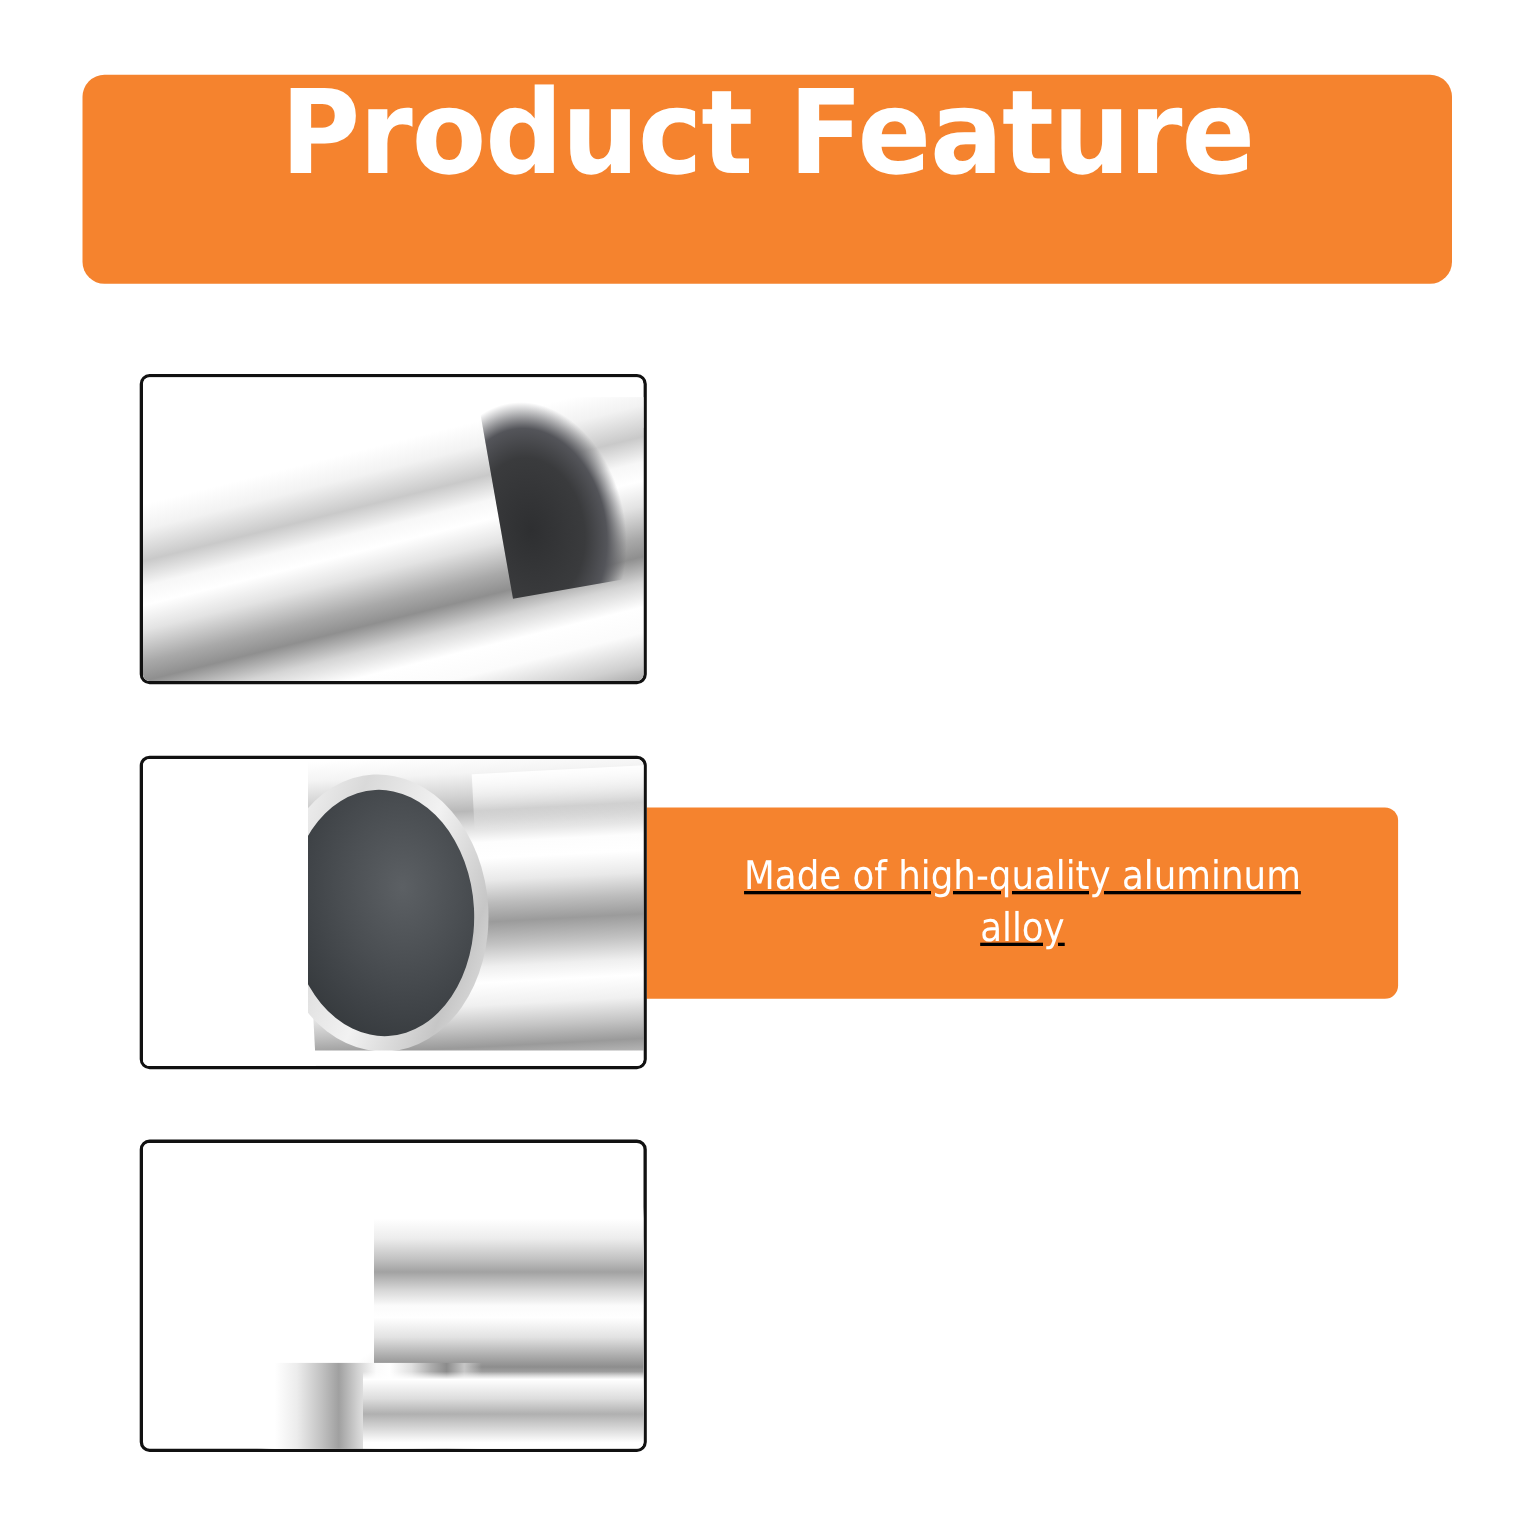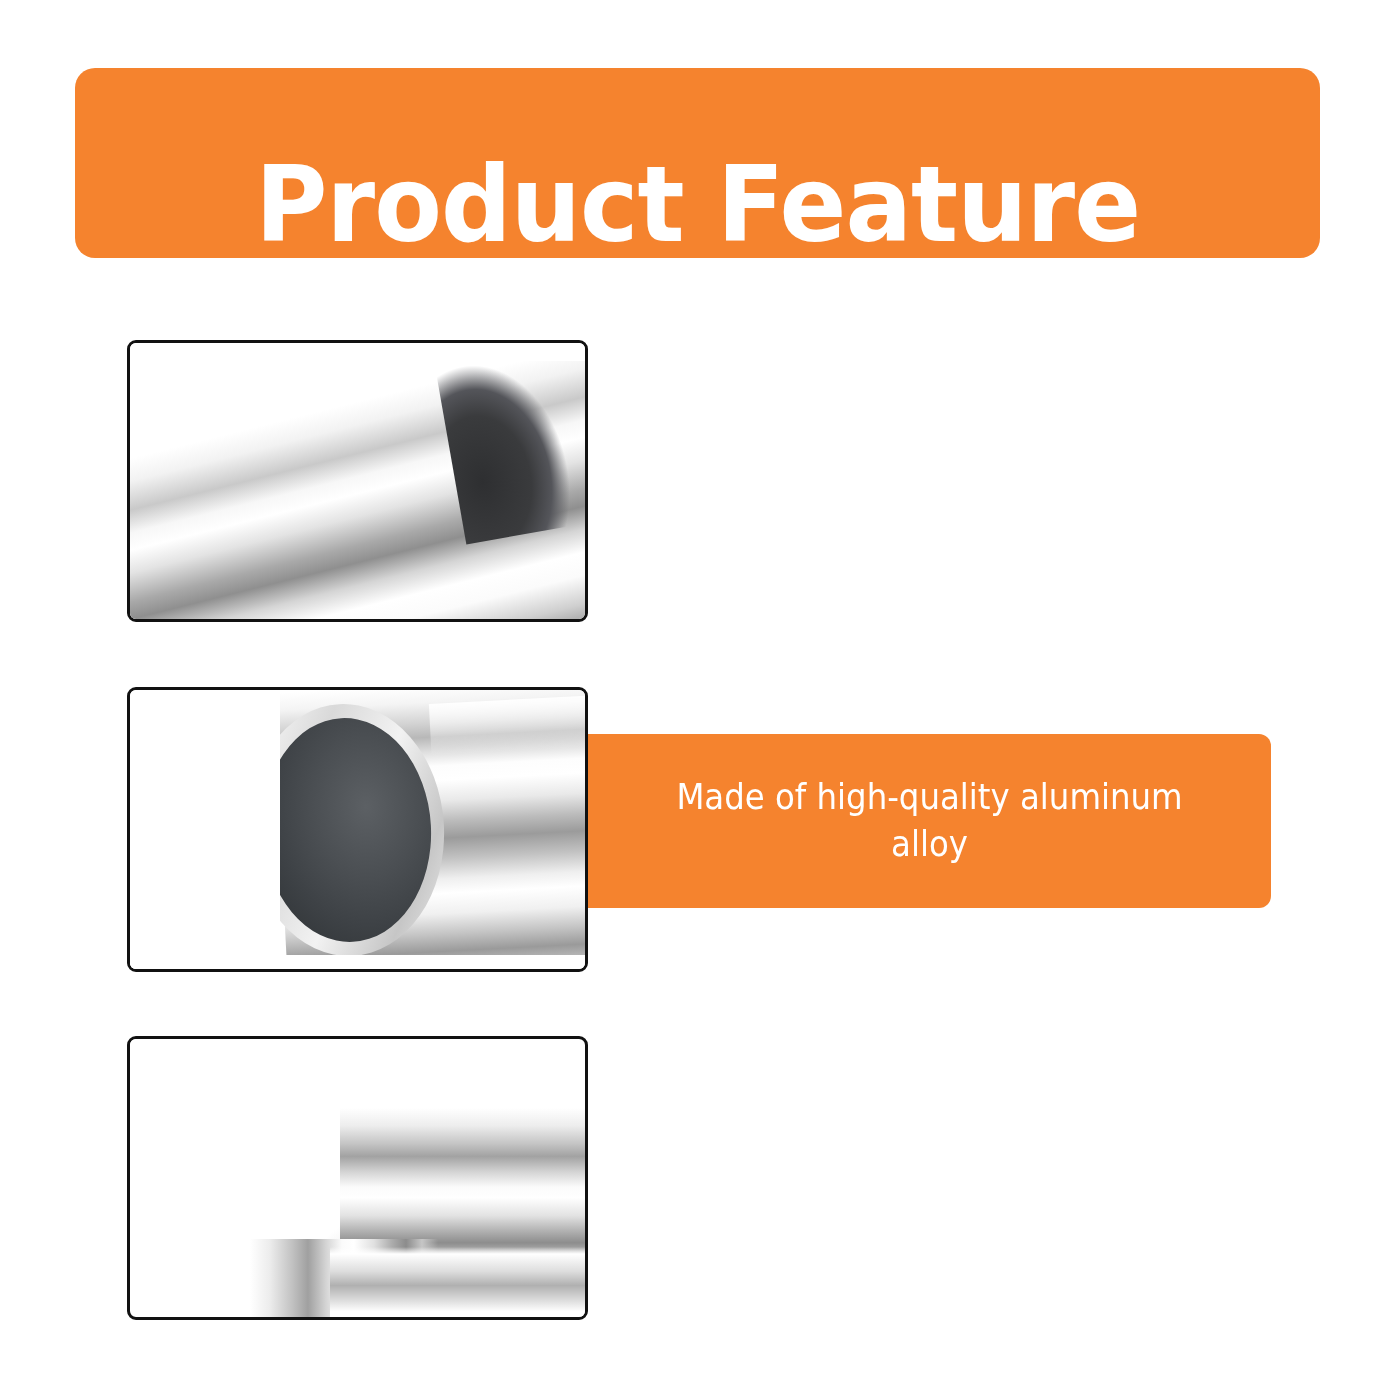--- a/index.html
+++ b/index.html
@@ -24,21 +24,21 @@
   
   .header-banner {
     position: absolute;
     left: 75px;
     top: 68px;
     width: 1245px;
     height: 190px;
     background: #F5832E;
     border-radius: 20px;
     display: flex;
-    align-items: flex-end;
+    align-items: flex-start;
     justify-content: center;
   }
   .header-title {
     color: #ffffff;
     font-family: "DejaVu Sans", sans-serif;
     font-weight: bold;
     font-size: 106px;
     letter-spacing: -1px;
     line-height: 1;
     transform: scaleX(0.93);
@@ -301,20 +301,21 @@
   
   .callout {
     position: absolute;
     background: #F5832E;
     border-radius: 0 12px 12px 0;
     display: flex;
     align-items: center;
     justify-content: flex-end;
     box-sizing: border-box;
     padding: 0 18px;
+    text-decoration: underline;
   }
   .callout-text {
     color: #ffffff;
     font-family: "DejaVu Sans", sans-serif;
     font-size: 36px;
     line-height: 1.30;
     text-align: center;
     transform: scaleX(0.9);
     white-space: pre-line;
   }

